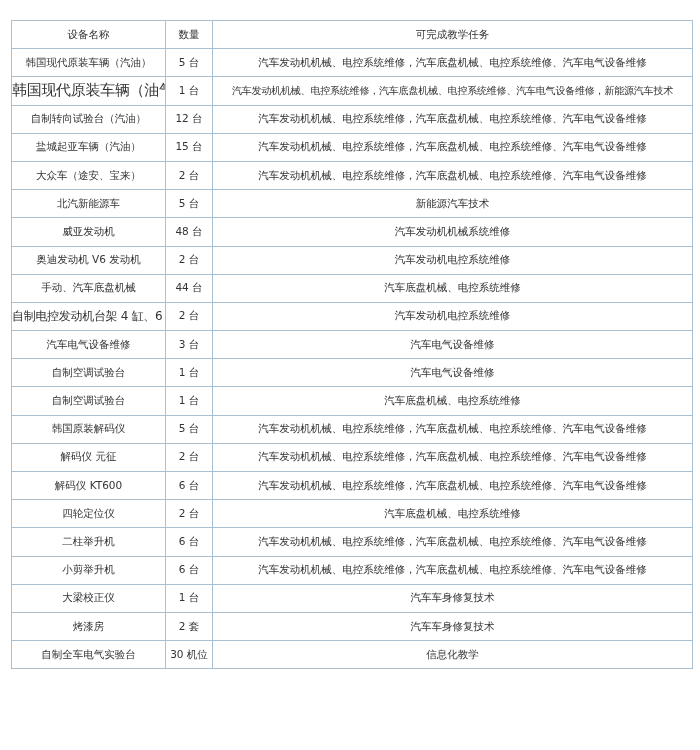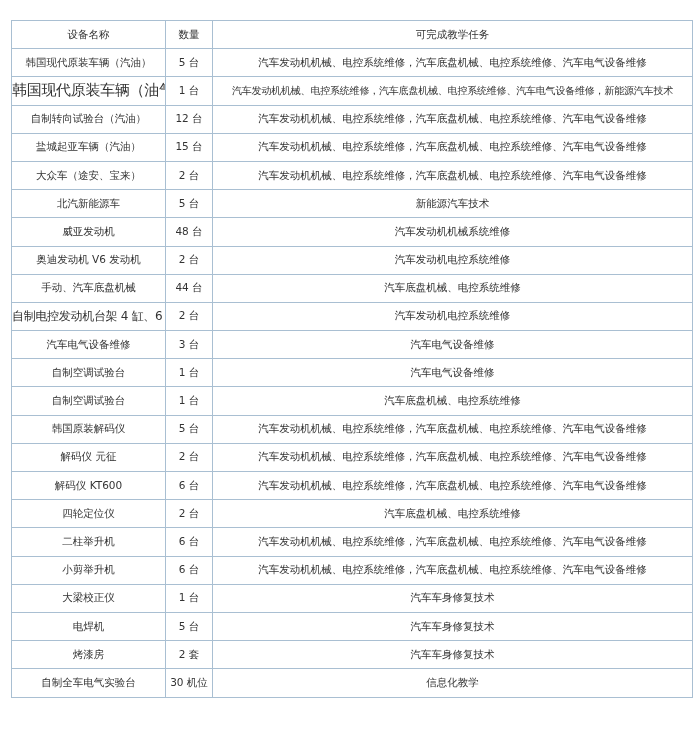--- a/index.html
+++ b/index.html
@@ -140,25 +140,20 @@
         <td>小剪举升机</td>
         <td>6 台</td>
         <td>汽车发动机机械、电控系统维修，汽车底盘机械、电控系统维修、汽车电气设备维修</td>
       </tr>
     <tr>
         <td>大梁校正仪</td>
         <td>1 台</td>
         <td>汽车车身修复技术</td>
       </tr>
     <tr>
-        <td>电焊机</td>
-        <td>5 台</td>
-        <td>汽车车身修复技术</td>
-      </tr>
-    <tr>
         <td>烤漆房</td>
         <td>2 套</td>
         <td>汽车车身修复技术</td>
       </tr>
     <tr>
         <td>自制全车电气实验台</td>
         <td>30 机位</td>
         <td>信息化教学</td>
       </tr>
   </tbody>

